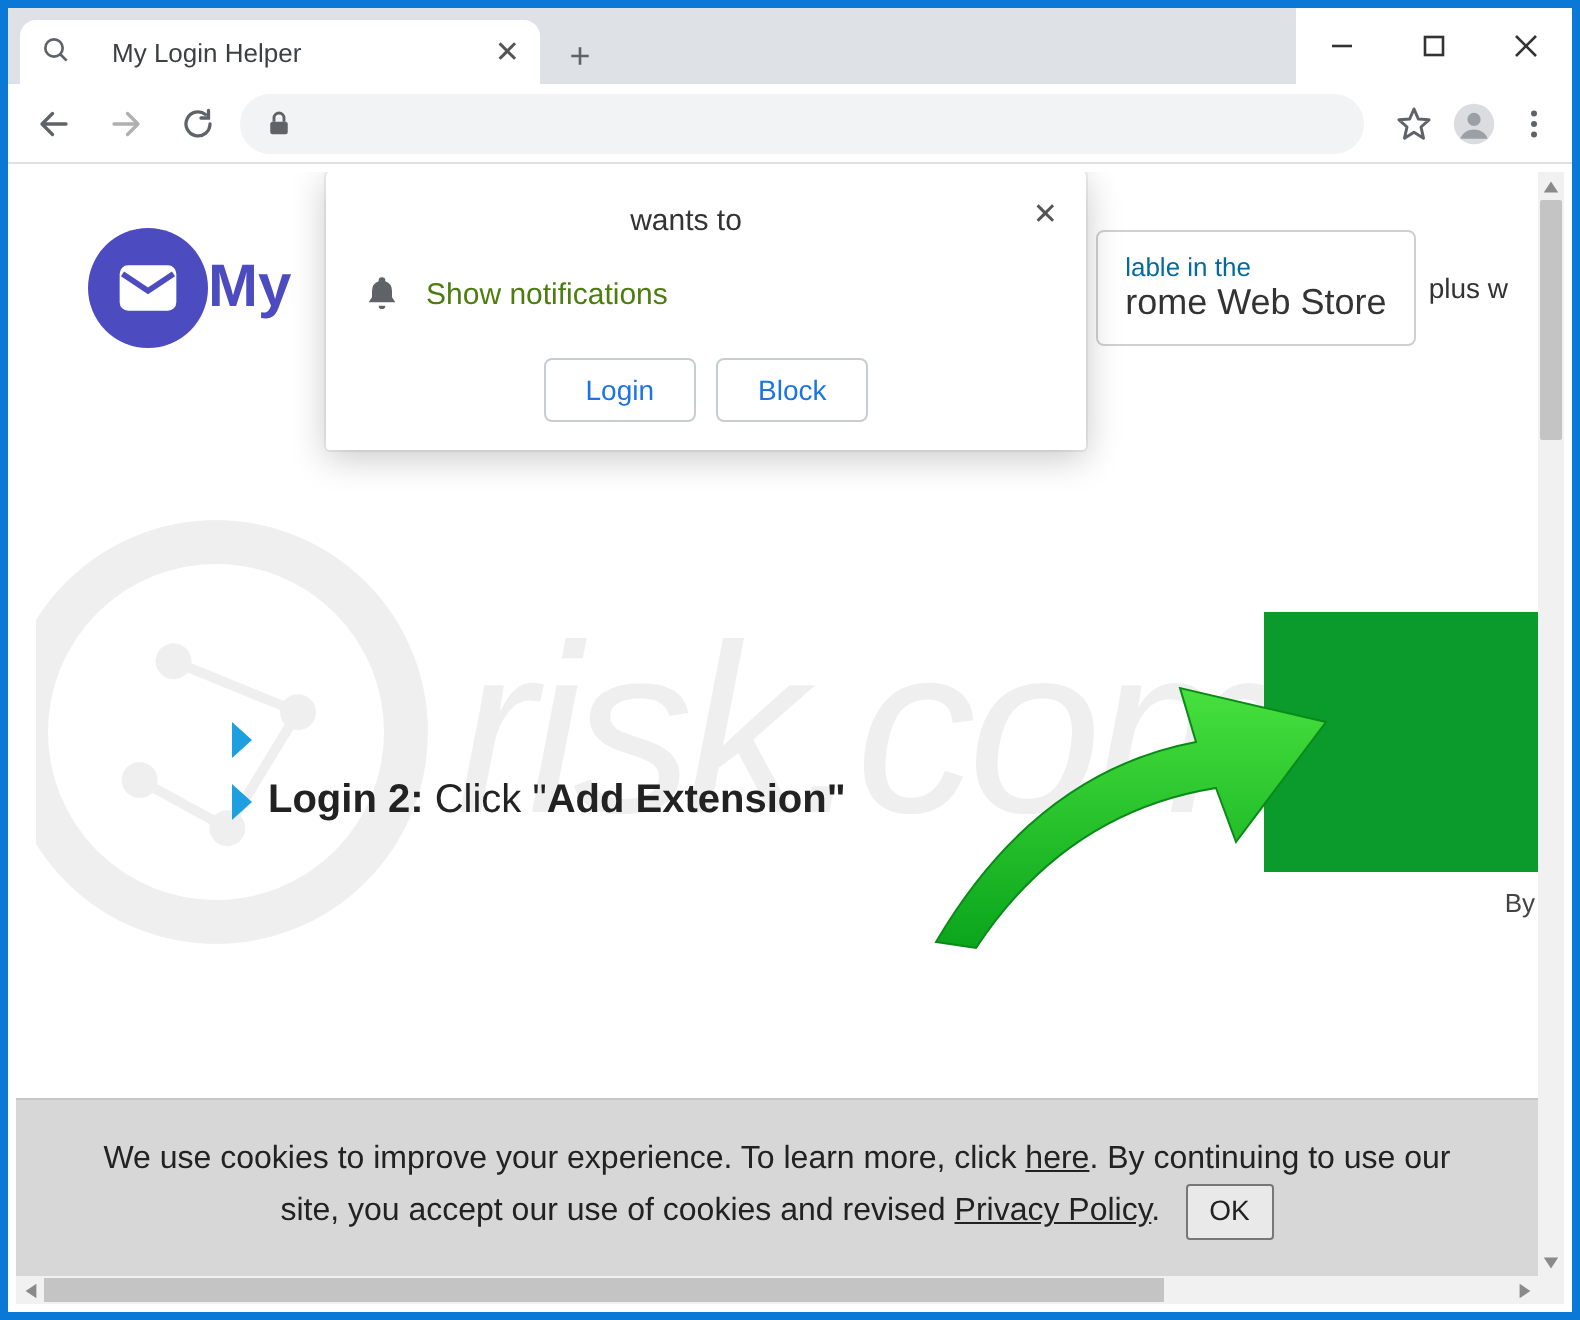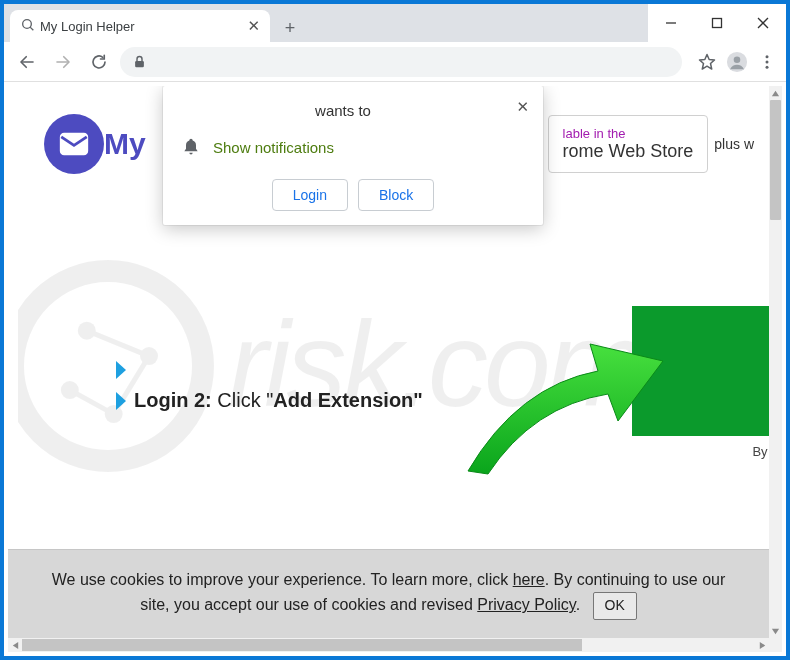--- a/index.html
+++ b/index.html
@@ -2,21 +2,21 @@
 <html><head>
 <meta charset="utf-8">
 <style>
   * { box-sizing: border-box; margin: 0; padding: 0; font-family: "Segoe UI", Arial, sans-serif; }
   body { width: 790px; height: 660px; overflow: hidden; position: relative; }
   .frame { position: absolute; inset: 0; border: 4px solid #0a78d6; background: #fff; }
 
   
   .winbar { height: 38px; display: flex; align-items: stretch; background: #fff; }
   .winbar .tabs { flex: 1; background: #dee1e6; display: flex; align-items: flex-end; padding: 6px 6px 0 6px; }
-  .tab { width: 260px; height: 32px; background: #fff; border-radius: 8px 8px 0 0; display: flex; align-items: center; padding: 0 10px; gap: 4px; font-size: 13px; color: #3c4043; position: relative; }
+  .tab { width: 260px; height: 32px; background: #fff; border-radius: 8px 8px 0 0; display: flex; align-items: center; padding: 0 10px; gap: 20px; font-size: 13px; color: #3c4043; position: relative; }
   .tab .search-ico svg { width: 16px; height: 16px; }
   .tab .title { flex: 1; white-space: nowrap; overflow: hidden; }
   .tab .close { font-size: 15px; color: #555; cursor: pointer; }
   .newtab { width: 28px; height: 28px; margin-left: 6px; border-radius: 50%; display: flex; align-items: center; justify-content: center; font-size: 18px; color: #5f6368; cursor: pointer; }
   .wincontrols { display: flex; background: #fff; }
   .wincontrols .btn { width: 46px; display: flex; align-items: center; justify-content: center; color: #333; }
   .wincontrols svg { width: 12px; height: 12px; }
 
   
   .toolbar { height: 40px; background: #fff; display: flex; align-items: center; padding: 0 8px; gap: 6px; border-bottom: 1px solid #e0e0e0; }
@@ -33,21 +33,21 @@
   .content { position: absolute; top: 82px; left: 4px; right: 4px; bottom: 4px; overflow: hidden; background: #fff; }
   .page { position: absolute; inset: 0; padding: 28px 28px 0 36px; }
 
   .header { display: flex; align-items: center; justify-content: space-between; gap: 12px; }
   .logoarea { display: flex; align-items: center; }
   .mailcircle { width: 60px; height: 60px; border-radius: 50%; background: #4d4bc0; display: flex; align-items: center; justify-content: center; }
   .mailcircle svg { width: 34px; height: 34px; }
   .brand { font-size: 30px; font-weight: 700; color: #4d4bc0; }
 
   .storebadge { border: 1px solid #d0d0d0; border-radius: 4px; padding: 10px 14px; display: flex; align-items: center; gap: 12px; background: rgba(255,255,255,0.5); }
-  .storebadge .txt .l1 { font-size: 13px; color: #a21caf; white-space: nowrap; }
+  .storebadge .txt .l1 { font-size: 13px; color: #0369a1; white-space: nowrap; }
   .storebadge .txt .l2 { font-size: 18px; color: #333; font-weight: 500; }
   .plus { font-size: 14px; color: #333; margin-left: 6px; white-space: nowrap; }
 
   .steps { margin-top: 185px; margin-left: 70px; font-size: 20px; color: #222; font-family: Arial, sans-serif; }
   .steps .row { display: flex; align-items: center; margin-bottom: 8px; }
   .steps .arrowbullet { margin-right: 6px; color:#1ea0e0; display:flex; align-items:center;}
   .steps .arrowbullet svg{width:14px;height:22px;}
   .steps b { font-weight: 700; }
 
   .greenbox { position: absolute; top: 220px; right: -20px; width: 170px; height: 130px; background: #0b9a2c; }

